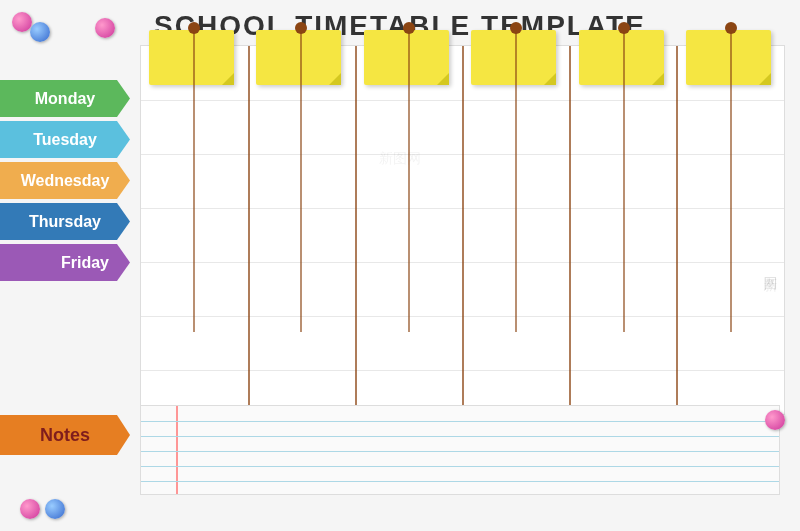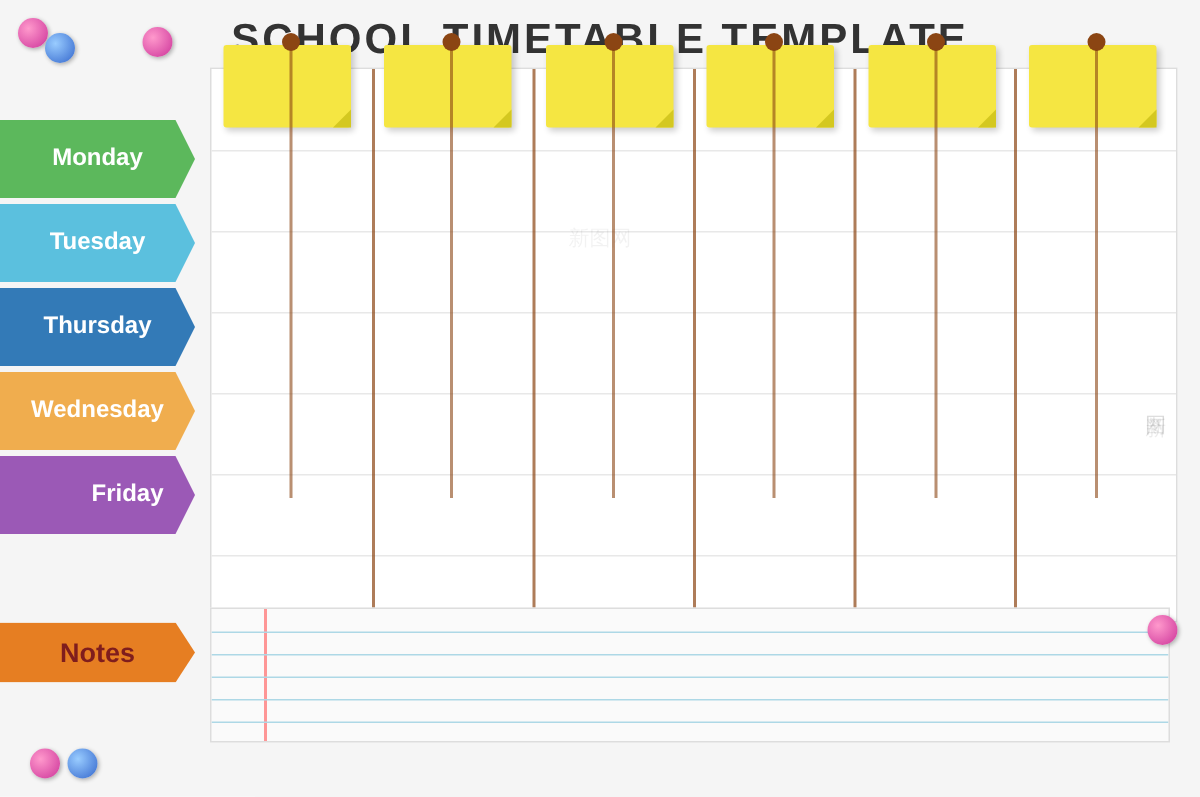--- a/index.html
+++ b/index.html
@@ -119,21 +119,21 @@
     
     .days-container {
       position: absolute;
       left: 0;
       top: 80px;
       width: 140px;
     }
 
     .day-label {
       position: relative;
-      height: 52px;
+      height: 37px;
       display: flex;
       align-items: center;
       justify-content: center;
       margin-bottom: 4px;
       color: white;
       font-size: 16px;
       font-weight: bold;
       clip-path: polygon(0 0, 90% 0, 100% 50%, 90% 100%, 0 100%);
       width: 130px;
     }
@@ -315,25 +315,25 @@
     <div class="v-divider" style="left:535px"></div>
   </div>
 
   <div class="days-container">
     <div class="day-label day-monday">
       <span>Monday</span>
     </div>
     <div class="day-label day-tuesday">
       <span>Tuesday</span>
     </div>
+    <div class="day-label day-wednesday">
+      <span>Wednesday</span>
+    </div>
     <div class="day-label day-thursday">
       <span>Thursday</span>
-    </div>
-    <div class="day-label day-wednesday">
-      <span>Wednesday</span>
     </div>
     <div class="day-label day-friday">
       <span>Friday</span>
     </div>
   </div>
 
   <div class="notes-label">Notes</div>
 
   <div class="notes-paper">
     <div class="notes-red-line"></div>

